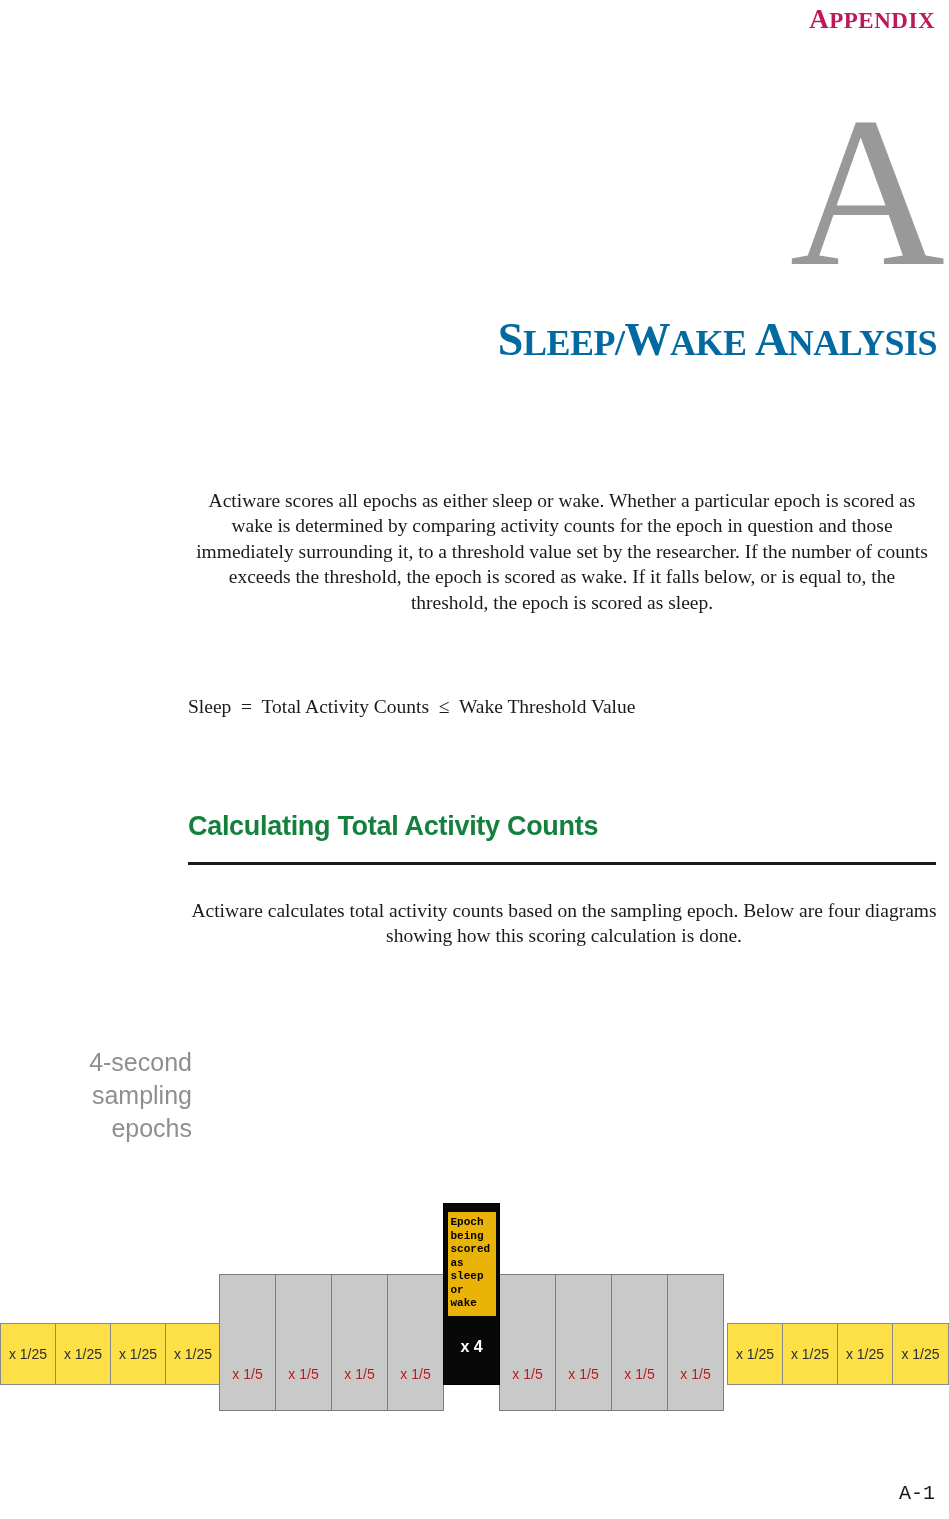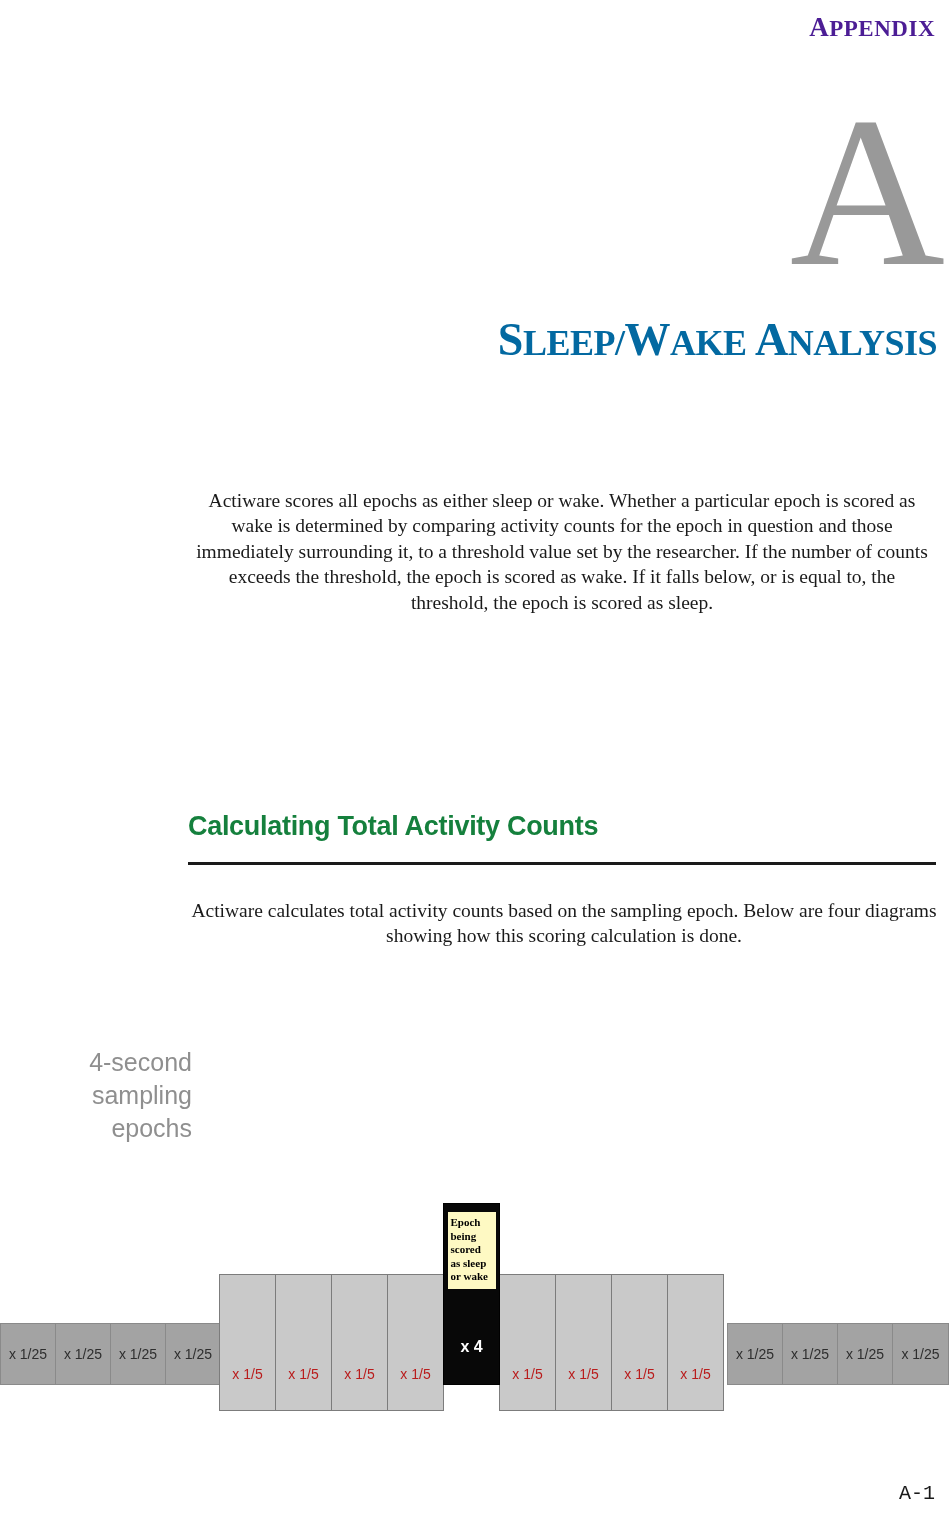--- a/index.html
+++ b/index.html
@@ -12,26 +12,26 @@
     height: 1519px;
     position: relative;
     overflow: hidden;
     font-family: "Liberation Serif", "DejaVu Serif", serif;
     color: #1a1a1a;
   }
 
   
   .running-head {
     position: absolute;
-    top: 12px;
+    top: 4px;
     right: 14px;
     font-family: "Liberation Serif", "DejaVu Serif", serif;
     font-size: 23px;
     letter-spacing: 0.5px;
-    color: #4c1d95;
+    color: #be185d;
     font-variant: small-caps;
     font-weight: bold;
   }
   .running-head .cap { font-size: 27px; }
 
   
   .appendix-letter {
     position: absolute;
     top: 84px;
     right: 8px;
@@ -132,21 +132,21 @@
     border: 1px solid #6f6f6f;
     font-family: "Liberation Sans", "DejaVu Sans", sans-serif;
     display: flex;
     align-items: center;
     justify-content: center;
   }
   
   .epoch-box.outer {
     top: 143px;
     height: 62px;
-    background: #a3a3a3;
+    background: #fde047;
     border-color: #8a8a8a;
     color: #2e2e2e;
     font-size: 14px;
   }
   
   .epoch-box.inner {
     top: 94px;
     height: 137px;
     background: #c9c9c9;
     border-color: #7c7c7c;
@@ -167,23 +167,23 @@
     font-weight: bold;
     font-size: 16px;
     z-index: 5;
   }
   .center-callout {
     position: absolute;
     left: 50%;
     transform: translateX(-50%);
     top: 8px;
     width: 48px;
-    background: #fef9c3;
+    background: #eab308;
     color: #000000;
-    font-family: Liberation Serif, serif;
+    font-family: Liberation Mono, monospace;
     font-weight: bold;
     font-size: 11px;
     line-height: 13.5px;
     padding: 4px 3px 5px 3px;
     box-sizing: border-box;
     text-align: left;
   }
 
   
   .page-number {
@@ -204,20 +204,21 @@
 
 <div class="appendix-letter">A</div>
 
 <div class="chapter-title">
   <span class="cap">S</span><span>LEEP/</span><span class="cap">W</span><span>AKE </span><span class="cap">A</span><span>NALYSIS</span>
 </div>
 
 <div class="content">
   <p class="body">Actiware scores all epochs as either sleep or wake. Whether a particular epoch is scored as wake is determined by comparing activity counts for the epoch in question and those immediately surrounding it, to a threshold value set by the researcher. If the number of counts exceeds the threshold, the epoch is scored as wake. If it falls below, or is equal to, the threshold, the epoch is scored as sleep.</p>
   <div class="formula-block">
+    <div class="formula-line">Sleep  =  Total Activity Counts  ≤  Wake Threshold Value</div>
   </div>
 </div>
 
 <h2 class="section-heading">Calculating Total Activity Counts</h2>
 <div class="section-rule"></div>
 
 <div class="content-2">
   <p class="body">Actiware calculates total activity counts based on the sampling epoch. Below are four diagrams showing how this scoring calculation is done.</p>
 </div>
 

